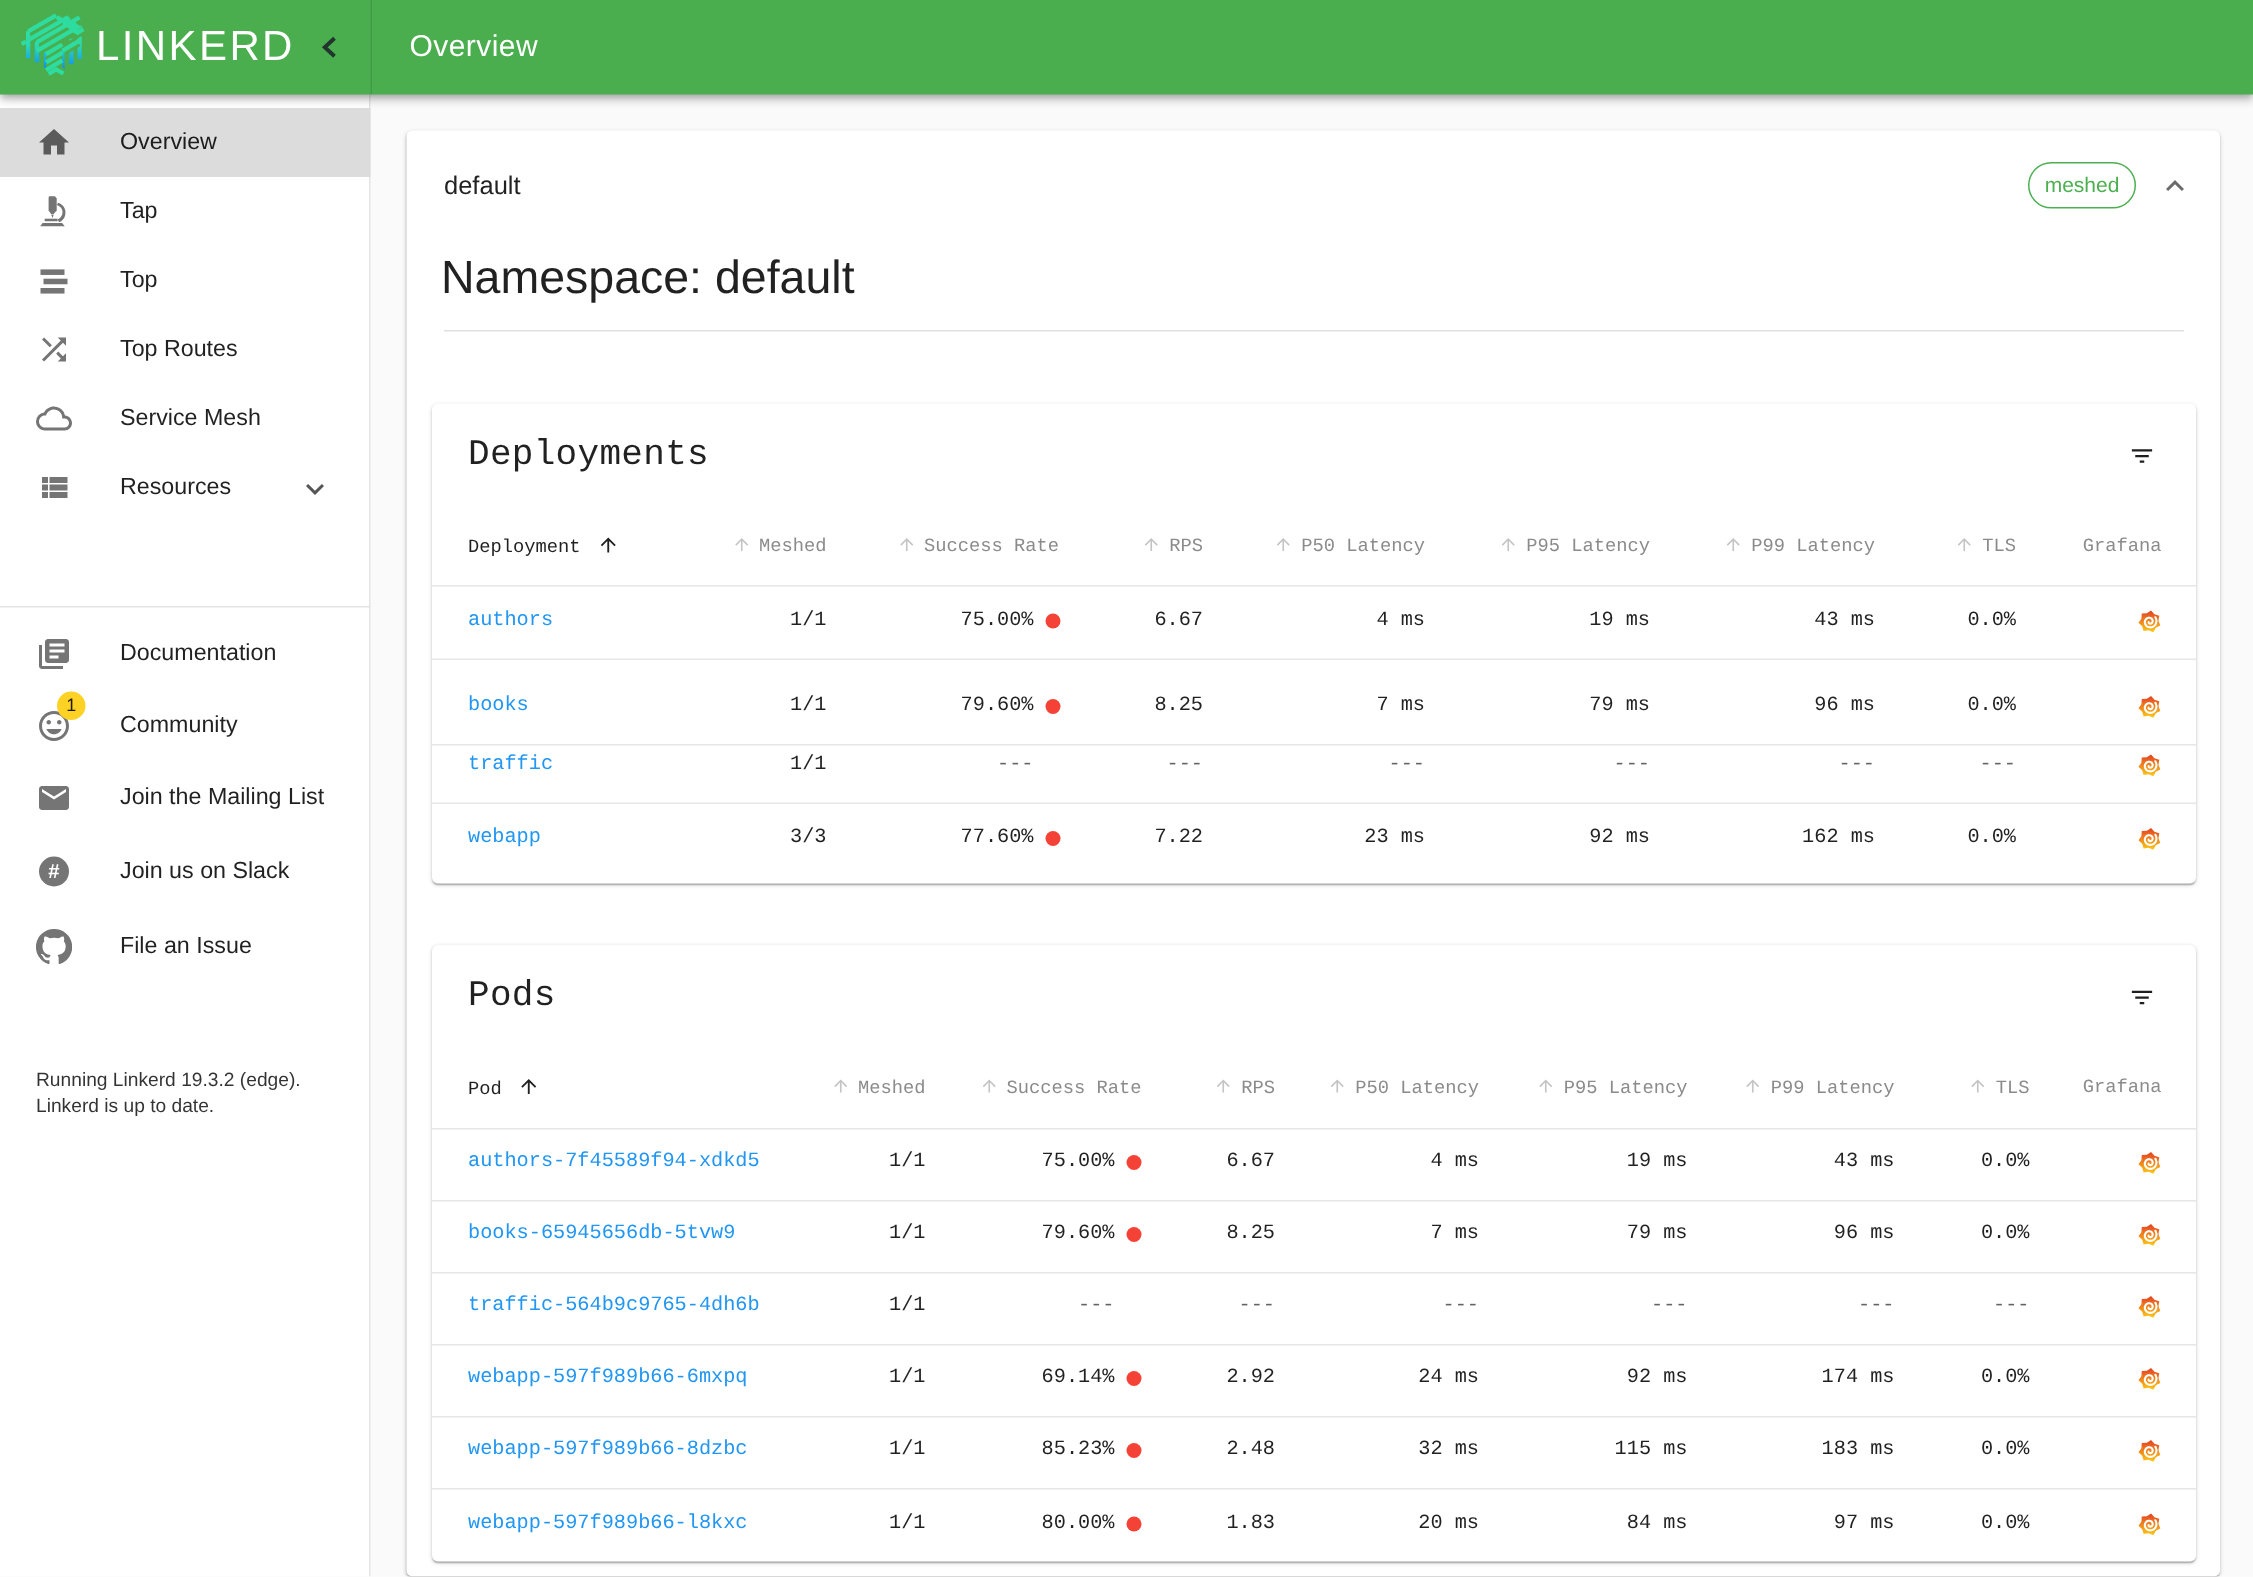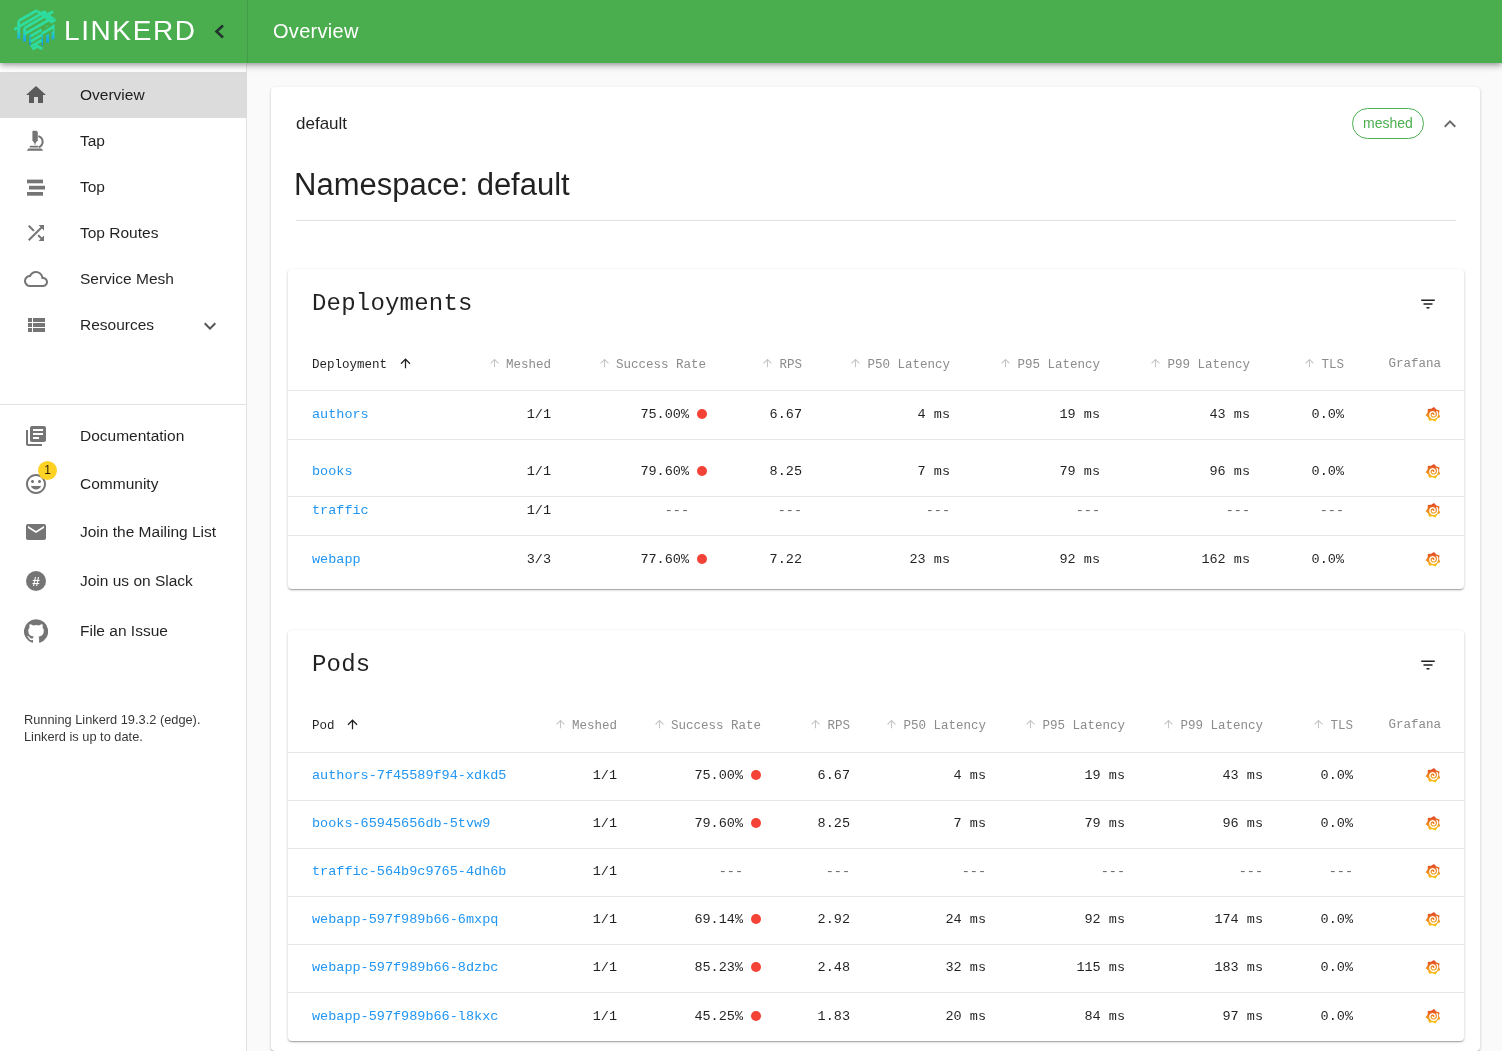--- a/index.html
+++ b/index.html
@@ -450,21 +450,21 @@
             <stop offset="1" stop-color="#fbc918"></stop>
           </linearGradient>
         </defs>
         <path fill="url(#gfp4)" d="M13.55 1.38 L16.94 5.19 L21.81 6.66 L20.95 11.68 L22.84 16.42 L18.37 18.87 L15.85 23.29 L11.15 21.34 L6.11 22.12 L4.71 17.22 L0.96 13.78 L3.92 9.63 L4.27 4.55 L9.36 4.27 Z"></path>
         <path fill="none" stroke="#fff" stroke-width="2.1" stroke-linecap="round" d="M17.85 8.3 L18.39 9.32 L18.74 10.39 L18.91 11.5 L18.91 12.6 L18.72 13.66 L18.37 14.67 L17.87 15.6 L17.23 16.41 L16.48 17.11 L15.64 17.66 L14.74 18.06 L13.8 18.3 L12.84 18.39 L11.9 18.32 L11.01 18.1 L10.17 17.74 L9.42 17.26 L8.76 16.67 L8.22 16.0 L7.81 15.26 L7.53 14.48 L7.38 13.68 L7.37 12.88 L7.49 12.11 L7.72 11.38 L8.07 10.71 L8.51 10.12 L9.03 9.63 L9.61 9.23 L10.24 8.94 L10.88 8.77 L11.54 8.7 L12.18 8.75 L12.78 8.89 L13.35 9.13 L13.85 9.44 L14.28 9.83 L14.63 10.27 L14.89 10.75 L15.06 11.25 L15.15 11.76 L15.15 12.26 L15.07 12.73 L14.91 13.17 L14.69 13.57 L14.42 13.91 L14.1 14.19 L13.76 14.4 L13.39 14.54 L13.03 14.62 L12.67 14.63 L12.33 14.58 L12.01 14.48 L11.74 14.33 L11.5 14.14 L11.32 13.93 L11.18 13.7 L11.1 13.46 L11.06 13.22 L11.07 13.0"></path>
       </svg>
   </div>
   <div class="row" style="top:363px;height:48px;">
     <div class="cell lnk" style="left:24px;">webapp-597f989b66-l8kxc</div>
     <div class="cell" style="right:847px;">1/1</div>
-    <div class="cell" style="right:721px;">45.25%</div>
+    <div class="cell" style="right:721px;">80.00%</div>
     <div class="dot" style="right:703px;"></div>
     <div class="cell" style="right:614px;">1.83</div>
     <div class="cell" style="right:478px;">20 ms</div>
     <div class="cell" style="right:339px;">84 ms</div>
     <div class="cell" style="right:201px;">97 ms</div>
     <div class="cell" style="right:111px;">0.0%</div>
     <svg class="abs" style="right:23px;top:calc(50% - 1.5px);margin-top:-8px;" width="16" height="16" viewBox="0 0 24 24">
         <defs>
           <linearGradient id="gfp5" x1="0" y1="1" x2="0" y2="23" gradientUnits="userSpaceOnUse">
             <stop offset="0" stop-color="#e33c23"></stop>

